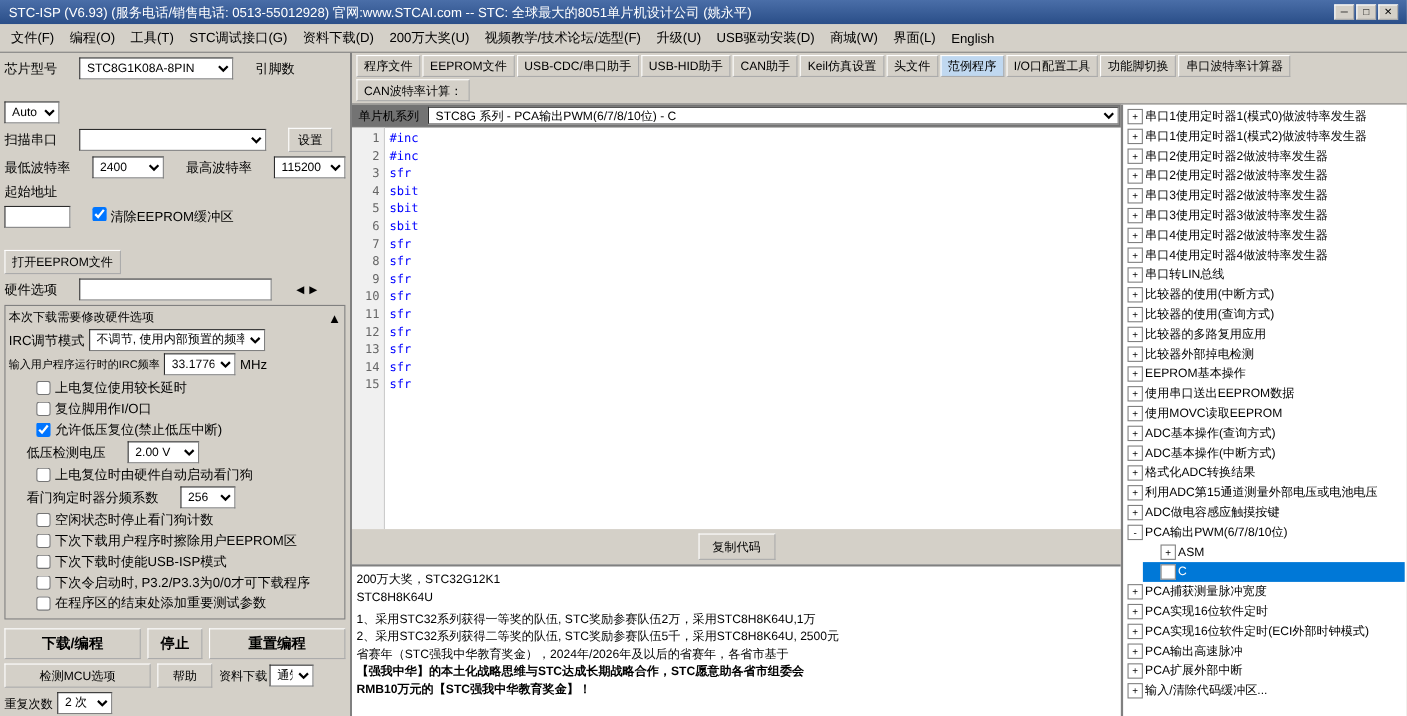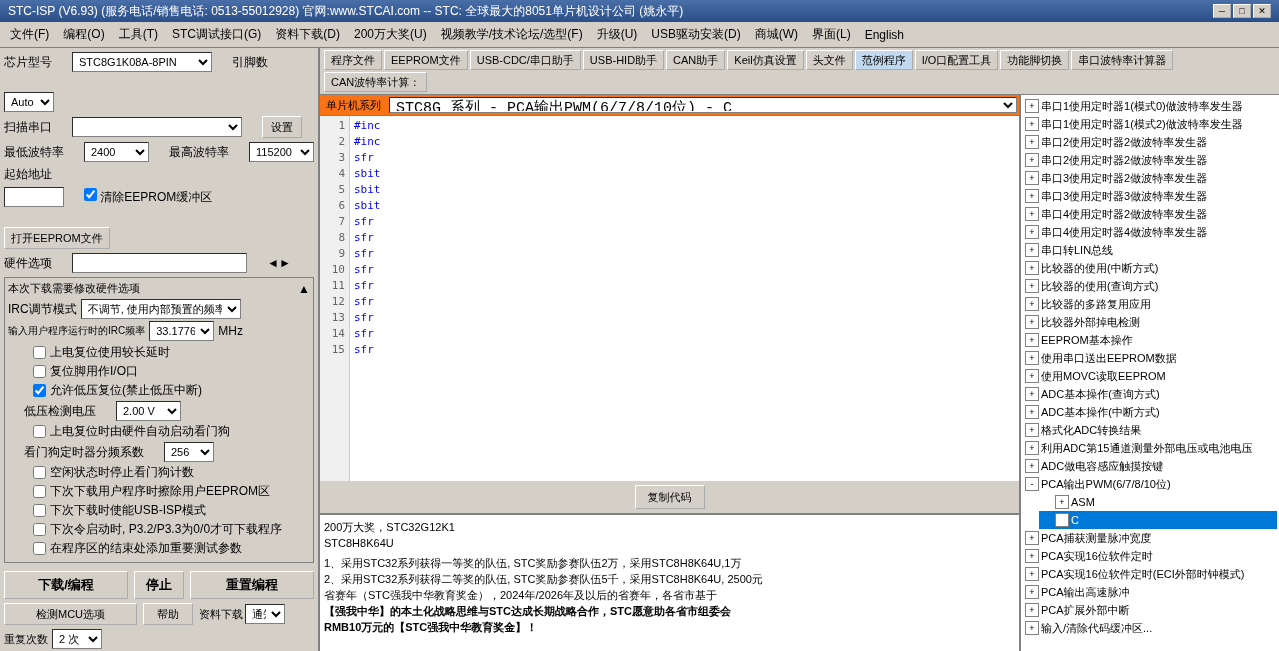--- a/index.html
+++ b/index.html
@@ -128,32 +128,31 @@
     .code-panel {
       flex: 1;
       display: flex;
       flex-direction: column;
       overflow: hidden;
     }
     
     .series-bar {
       display: flex;
       align-items: center;
-      background: #f97316;
+      background: #737373;
       border-bottom: 1px solid #808080;
       padding: 2px;
       gap: 4px;
     }
     .series-label { font-size: 11px; white-space: nowrap; padding: 0 4px; }
     .series-select {
       flex: 1;
       height: 16px;
       border: 1px inset #808080;
-      font-size: 15px;
-      font-family: Liberation Mono, monospace;
+      font-size: 11px;
     }
     
     .code-area {
       flex: 1;
       display: flex;
       overflow: hidden;
       background: white;
     }
     
     .line-numbers {

